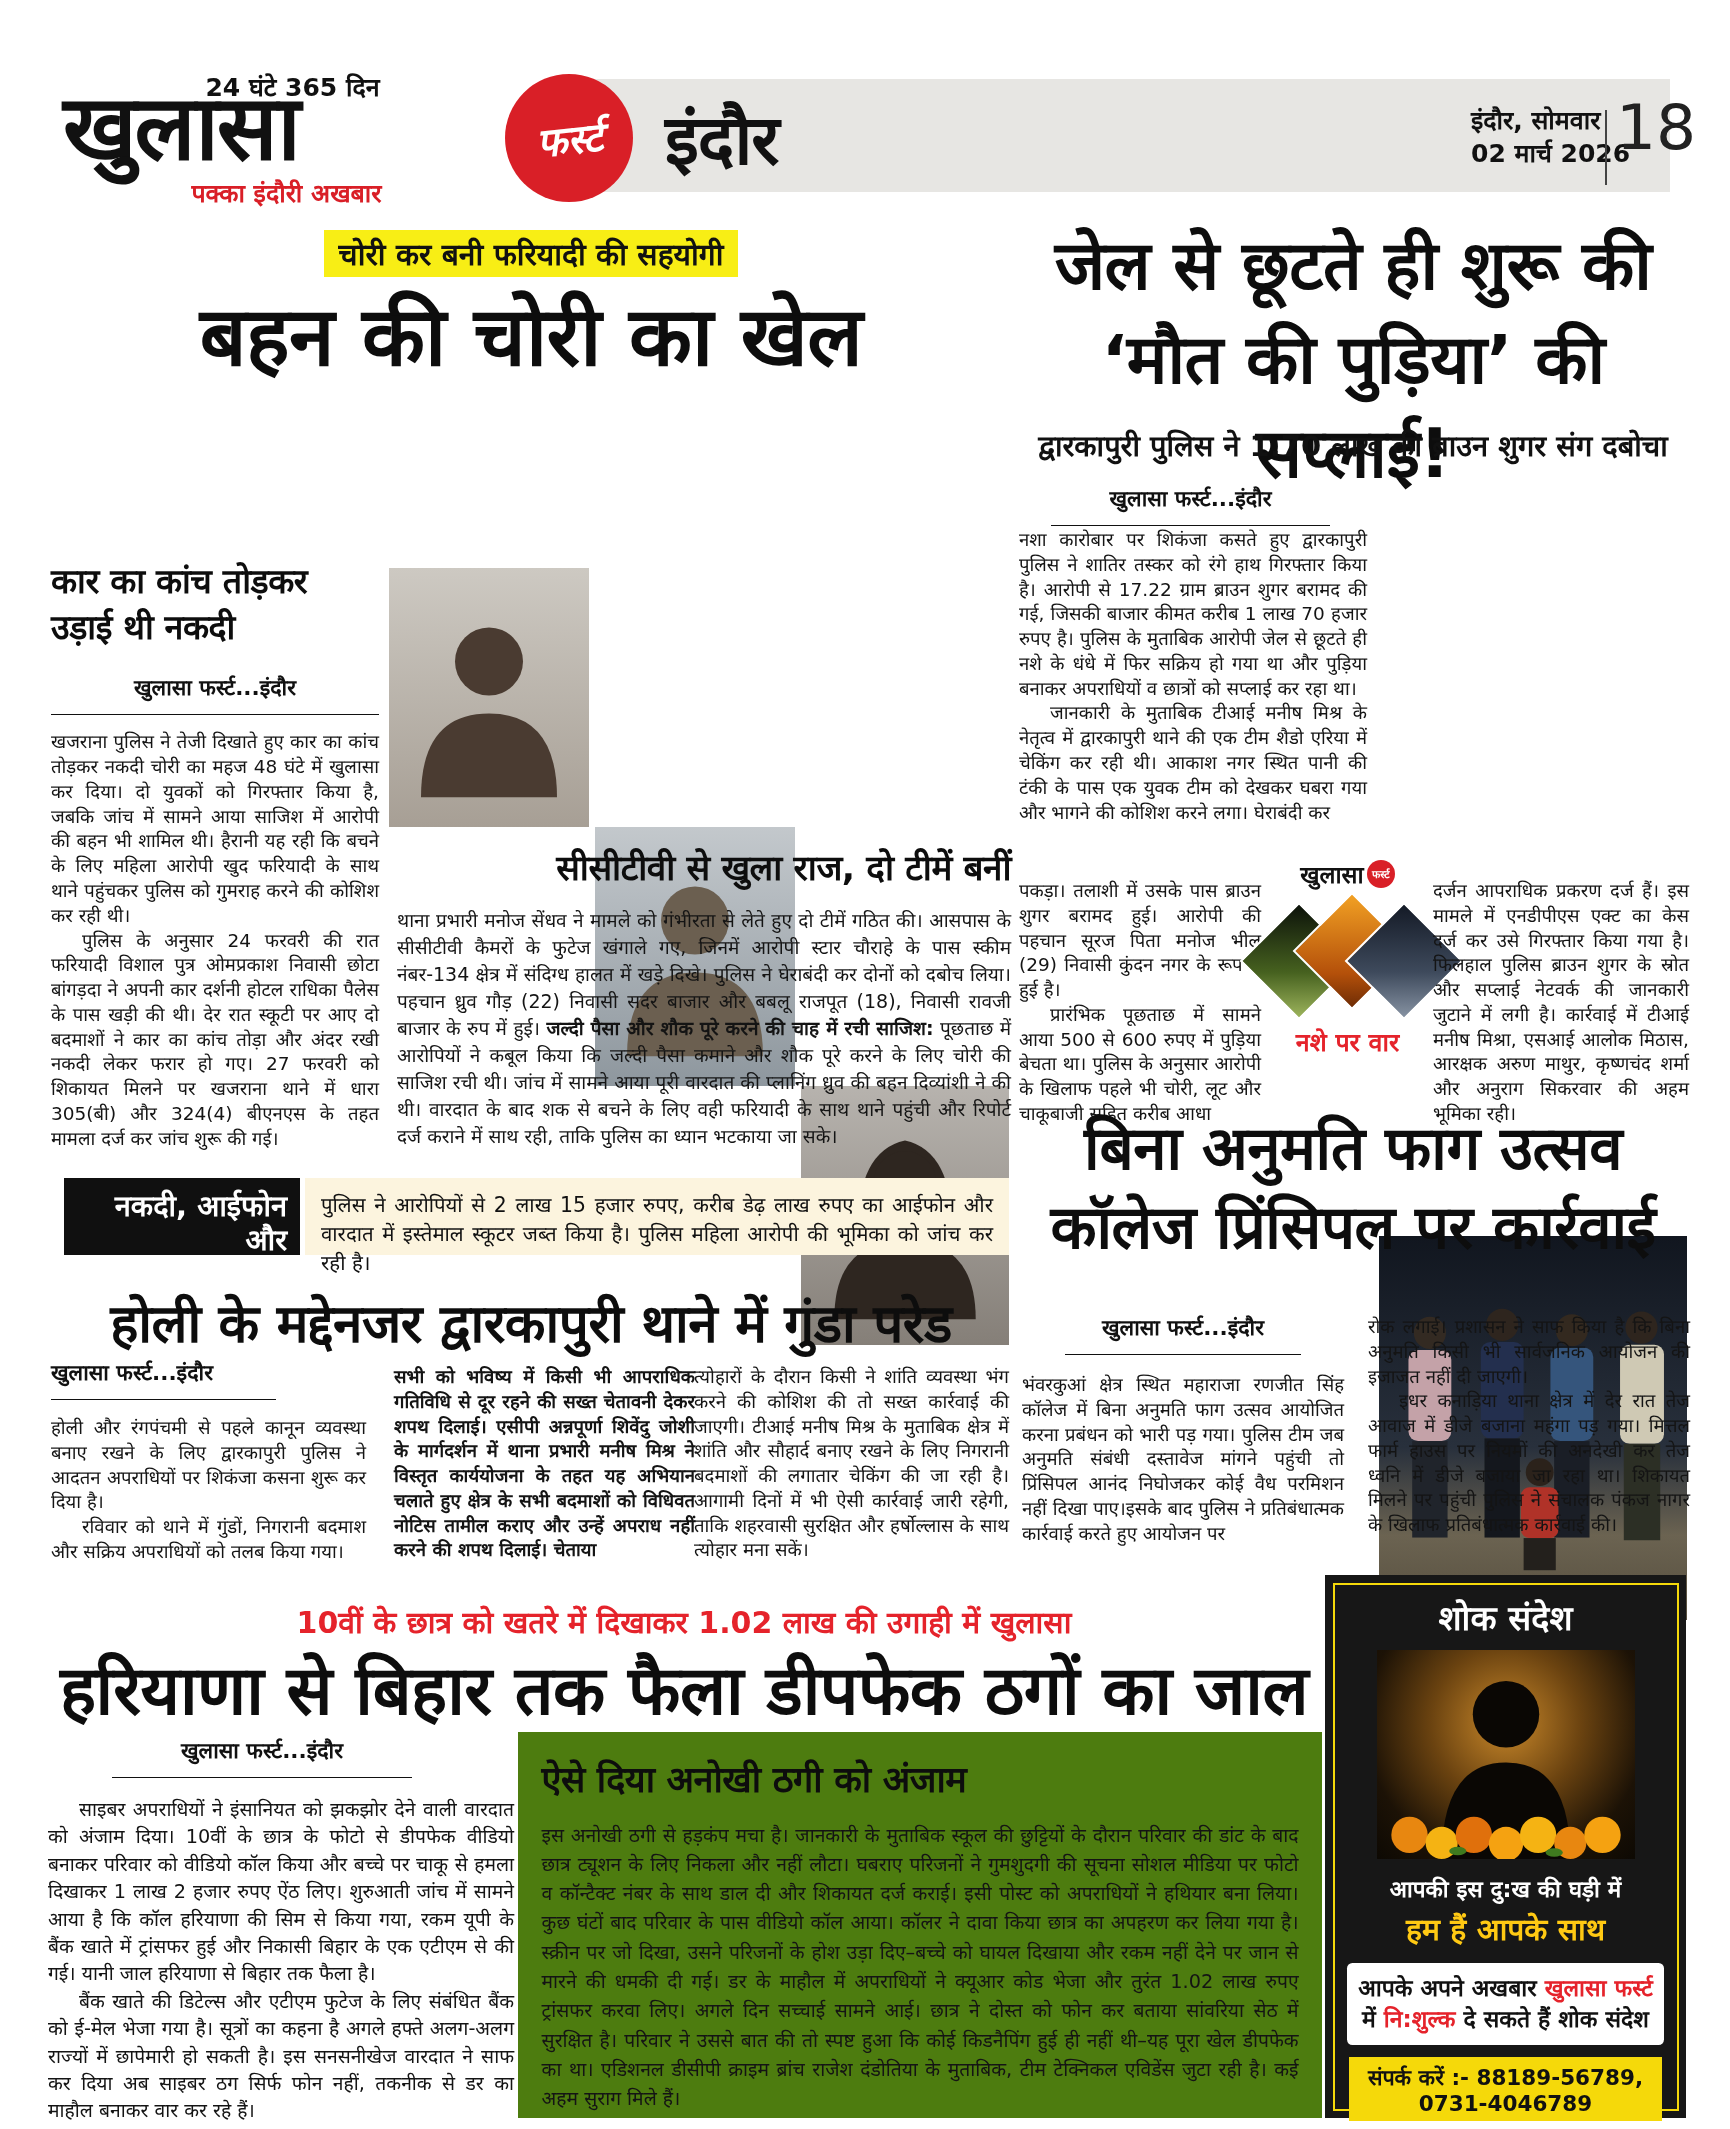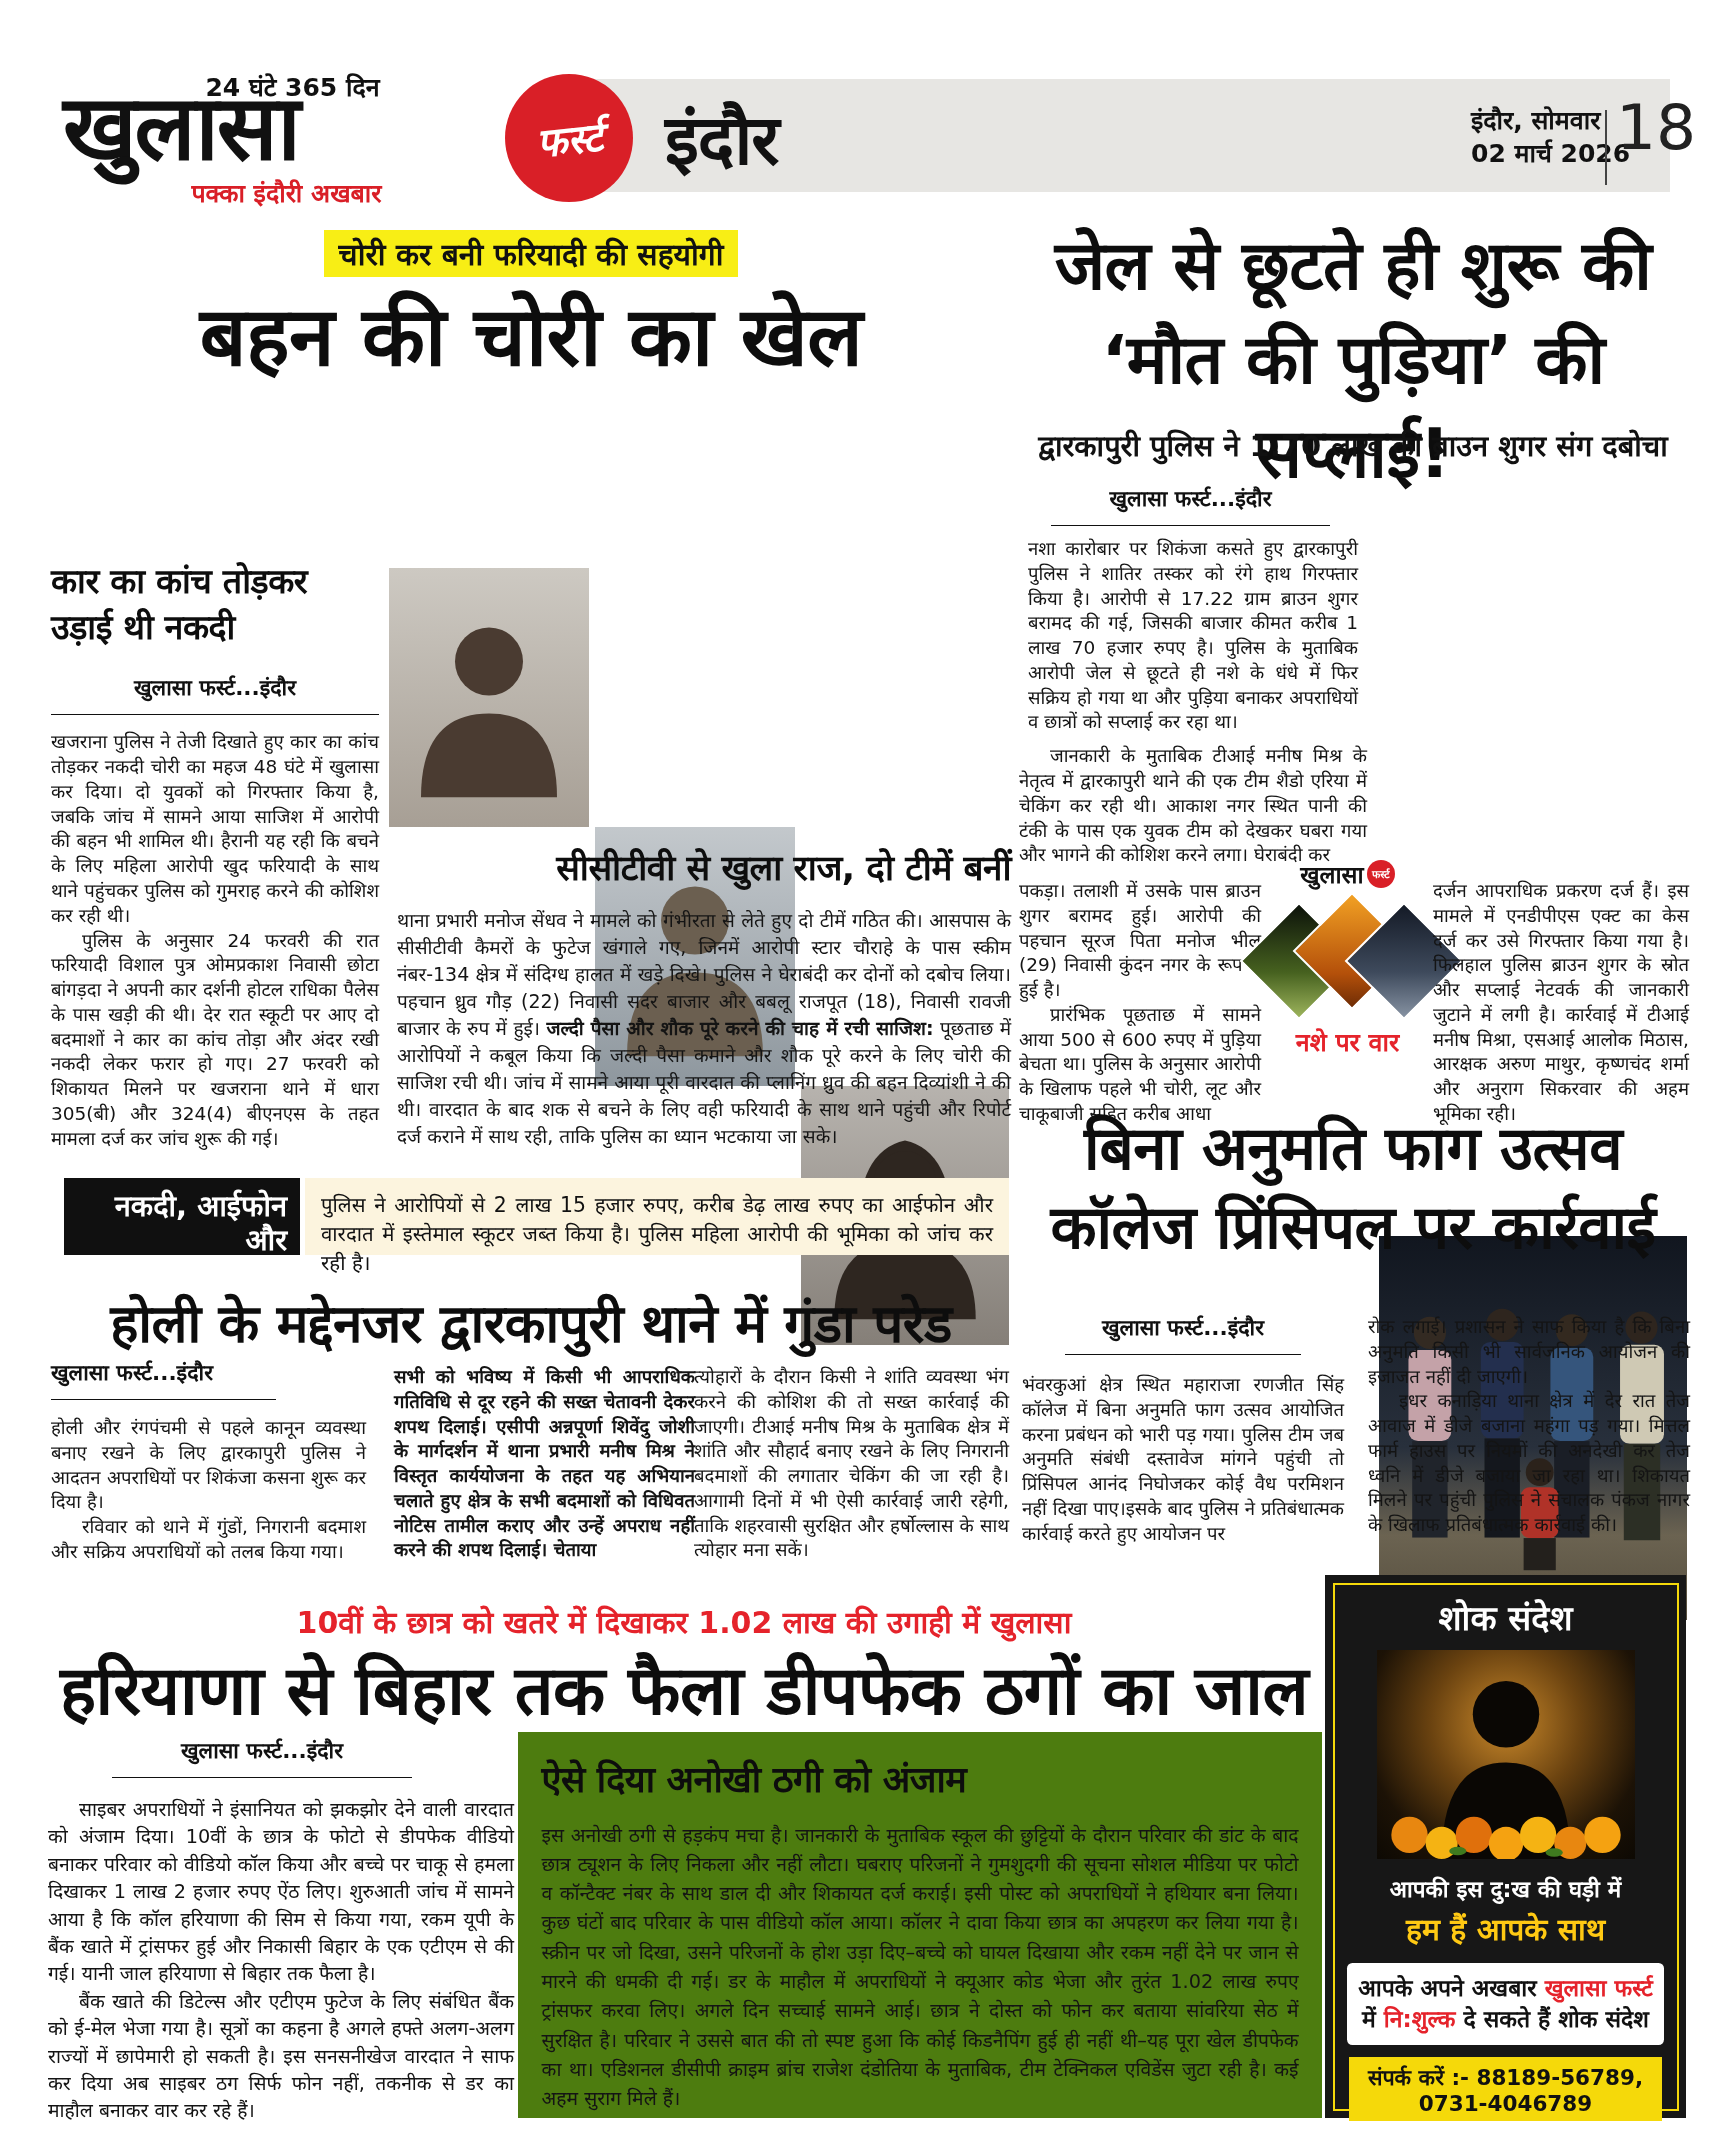--- a/index.html
+++ b/index.html
@@ -140,21 +140,21 @@
       <circle cx="490" cy="170" r="30" fill="#2e251e"></circle>
         <rect x="450" y="202" width="82" height="185" rx="18" fill="#cfc9b4"></rect>
         <rect x="457" y="387" width="68" height="180" fill="#2c2f25"></rect>
       <circle cx="300" cy="440" r="26" fill="#2b221b"></circle>
         <rect x="265" y="468" width="70" height="95" rx="16" fill="#b03228"></rect>
         <rect x="270" y="563" width="60" height="60" fill="#23201c"></rect>
     </svg>
   </div>
 
   <div class="abs body-txt just" style="left:1019px;top:528px;width:348px;">
-    <p style="margin:9px;">नशा कारोबार पर शिकंजा कसते हुए द्वारकापुरी पुलिस ने शातिर तस्कर को रंगे हाथ गिरफ्तार किया है। आरोपी से 17.22 ग्राम ब्राउन शुगर बरामद की गई, जिसकी बाजार कीमत करीब 1 लाख 70 हजार रुपए है। पुलिस के मुताबिक आरोपी जेल से छूटते ही नशे के धंधे में फिर सक्रिय हो गया था और पुड़िया बनाकर अपराधियों व छात्रों को सप्लाई कर रहा था।</p>
+    <p style="margin:0;">नशा कारोबार पर शिकंजा कसते हुए द्वारकापुरी पुलिस ने शातिर तस्कर को रंगे हाथ गिरफ्तार किया है। आरोपी से 17.22 ग्राम ब्राउन शुगर बरामद की गई, जिसकी बाजार कीमत करीब 1 लाख 70 हजार रुपए है। पुलिस के मुताबिक आरोपी जेल से छूटते ही नशे के धंधे में फिर सक्रिय हो गया था और पुड़िया बनाकर अपराधियों व छात्रों को सप्लाई कर रहा था।</p>
     <p class="indent" style="margin:0;">जानकारी के मुताबिक टीआई मनीष मिश्र के नेतृत्व में द्वारकापुरी थाने की एक टीम शैडो एरिया में चेकिंग कर रही थी। आकाश नगर स्थित पानी की टंकी के पास एक युवक टीम को देखकर घबरा गया और भागने की कोशिश करने लगा। घेराबंदी कर</p>
   </div>
 
   <div class="abs body-txt just" style="left:1019px;top:879px;width:242px;">
     <p style="margin:0;">पकड़ा। तलाशी में उसके पास ब्राउन शुगर बरामद हुई। आरोपी की पहचान सूरज पिता मनोज भील (29) निवासी कुंदन नगर के रूप में हुई है।</p>
     <p class="indent" style="margin:0;">प्रारंभिक पूछताछ में सामने आया 500 से 600 रुपए में पुड़िया बेचता था। पुलिस के अनुसार आरोपी के खिलाफ पहले भी चोरी, लूट और चाकूबाजी सहित करीब आधा</p>
   </div>
 
   <div class="abs center" style="left:1267px;top:858px;width:161px;height:215px;">
     <div style="display:flex;align-items:center;justify-content:center;gap:3.2px;">

